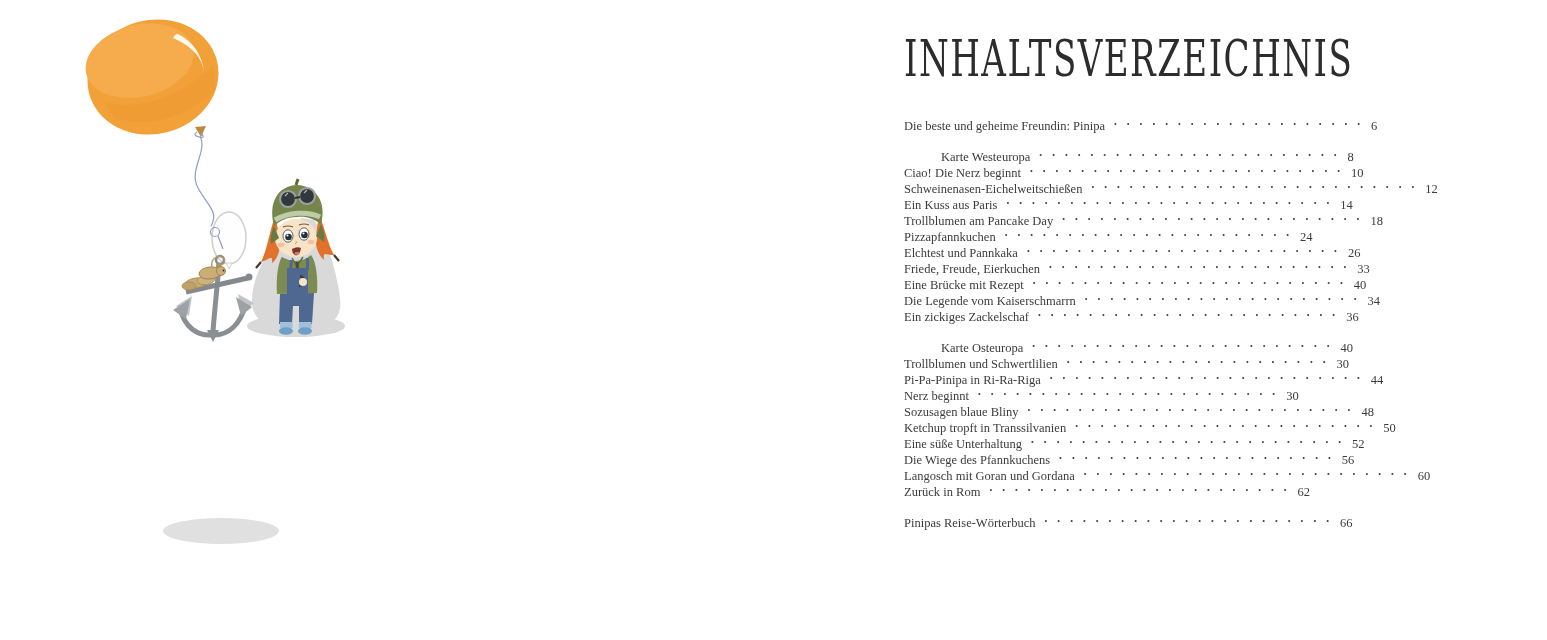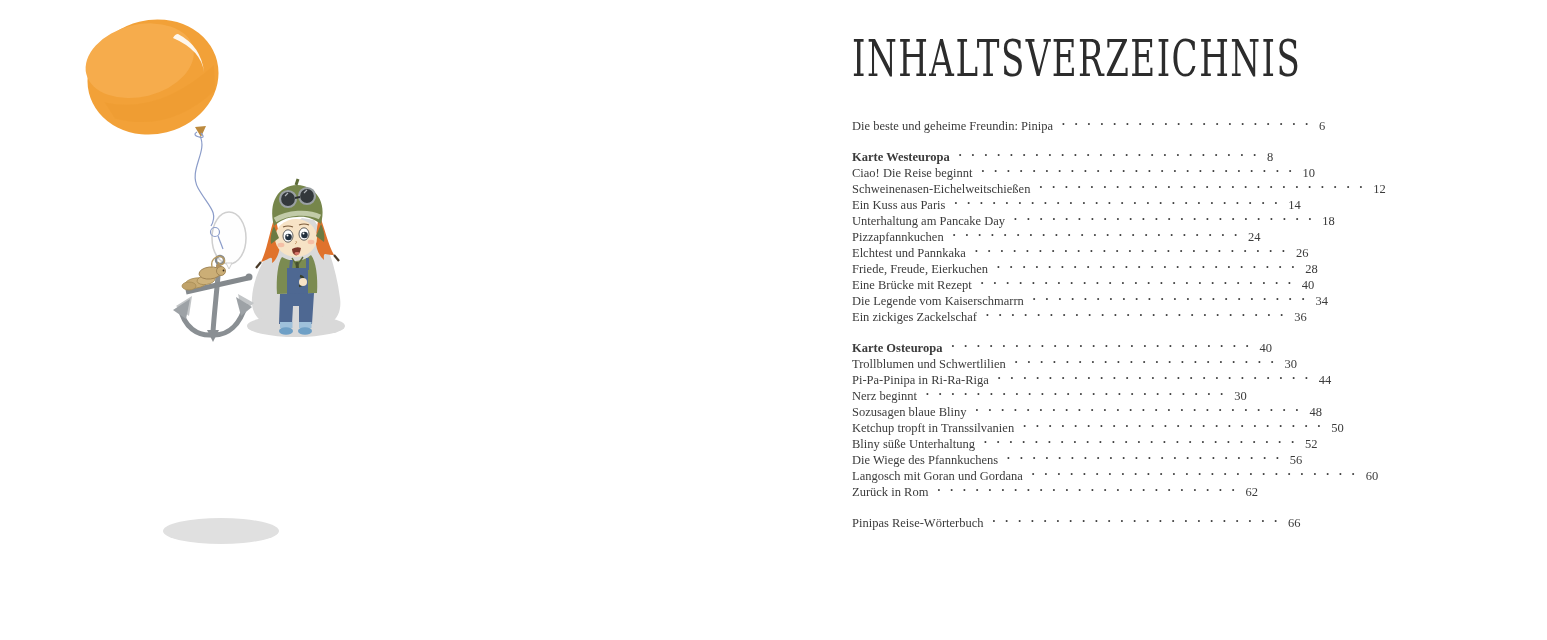--- a/index.html
+++ b/index.html
@@ -1,39 +1,39 @@
 <!DOCTYPE html>
 <html><head>
 <meta charset="utf-8">
 <style>
   html,body{margin:0;padding:0;}
   body{
     width:1547px;height:640px;background:#ffffff;overflow:hidden;position:relative;
     font-family:"Liberation Serif", serif;
   }
   .illu{position:absolute;left:40px;top:10px;width:360px;height:580px;}
-  .toc{position:absolute;left:852px;top:30px;width:570px;color:#3b3b3b;}
+  .toc{position:absolute;left:904px;top:30px;width:570px;color:#3b3b3b;}
   .toc-title{
     margin:0 0 26px 0;
     font-family:"DejaVu Serif", serif;
     font-weight:500;
     font-size:46px;
     letter-spacing:2px;
     color:#2c2c2c;
     transform:scaleX(.74) scaleY(1.08);
     transform-origin:left top;
     white-space:nowrap;
   }
   .toc-list{margin-top:34px;}
   .row{
     display:flex;align-items:flex-start;
     height:16px;line-height:16px;
     font-size:12.5px;color:#3b3b3b;white-space:nowrap;
   }
-  .row.bold .lbl{font-weight:bold;}
+  .row.bold .lbl{font-weight:normal;margin-left:37px;}
   .row.gap{margin-top:15px;}
   .dots{
     font-size:8px;
     letter-spacing:10px;
     margin-left:9px;
     overflow:hidden;
     color:#3f3f3f;
     transform:translateY(-1.5px);
   }
   .pg{margin-left:1px;font-size:12.5px;}
@@ -164,53 +164,53 @@
         <span class="lbl">Die beste und geheime Freundin: Pinipa</span>
         <span class="dots">••••••••••••••••••••</span>
         <span class="pg">6</span>
       </div>
       <div class="row bold gap">
         <span class="lbl">Karte Westeuropa</span>
         <span class="dots">••••••••••••••••••••••••</span>
         <span class="pg">8</span>
       </div>
       <div class="row">
-        <span class="lbl">Ciao! Die Reise beginnt</span>
+        <span class="lbl">Ciao! Die Nerz beginnt</span>
         <span class="dots">•••••••••••••••••••••••••</span>
         <span class="pg">10</span>
       </div>
       <div class="row">
         <span class="lbl">Schweinenasen-Eichelweitschießen</span>
         <span class="dots">••••••••••••••••••••••••••</span>
         <span class="pg">12</span>
       </div>
       <div class="row">
         <span class="lbl">Ein Kuss aus Paris</span>
         <span class="dots">••••••••••••••••••••••••••</span>
         <span class="pg">14</span>
       </div>
       <div class="row">
-        <span class="lbl">Unterhaltung am Pancake Day</span>
+        <span class="lbl">Trollblumen am Pancake Day</span>
         <span class="dots">••••••••••••••••••••••••</span>
         <span class="pg">18</span>
       </div>
       <div class="row">
         <span class="lbl">Pizzapfannkuchen</span>
         <span class="dots">•••••••••••••••••••••••</span>
         <span class="pg">24</span>
       </div>
       <div class="row">
         <span class="lbl">Elchtest und Pannkaka</span>
         <span class="dots">•••••••••••••••••••••••••</span>
         <span class="pg">26</span>
       </div>
       <div class="row">
         <span class="lbl">Friede, Freude, Eierkuchen</span>
         <span class="dots">••••••••••••••••••••••••</span>
-        <span class="pg">28</span>
+        <span class="pg">33</span>
       </div>
       <div class="row">
         <span class="lbl">Eine Brücke mit Rezept</span>
         <span class="dots">•••••••••••••••••••••••••</span>
         <span class="pg">40</span>
       </div>
       <div class="row">
         <span class="lbl">Die Legende vom Kaiserschmarrn</span>
         <span class="dots">••••••••••••••••••••••</span>
         <span class="pg">34</span>
@@ -244,21 +244,21 @@
         <span class="lbl">Sozusagen blaue Bliny</span>
         <span class="dots">••••••••••••••••••••••••••</span>
         <span class="pg">48</span>
       </div>
       <div class="row">
         <span class="lbl">Ketchup tropft in Transsilvanien</span>
         <span class="dots">••••••••••••••••••••••••</span>
         <span class="pg">50</span>
       </div>
       <div class="row">
-        <span class="lbl">Bliny süße Unterhaltung</span>
+        <span class="lbl">Eine süße Unterhaltung</span>
         <span class="dots">•••••••••••••••••••••••••</span>
         <span class="pg">52</span>
       </div>
       <div class="row">
         <span class="lbl">Die Wiege des Pfannkuchens</span>
         <span class="dots">••••••••••••••••••••••</span>
         <span class="pg">56</span>
       </div>
       <div class="row">
         <span class="lbl">Langosch mit Goran und Gordana</span>

